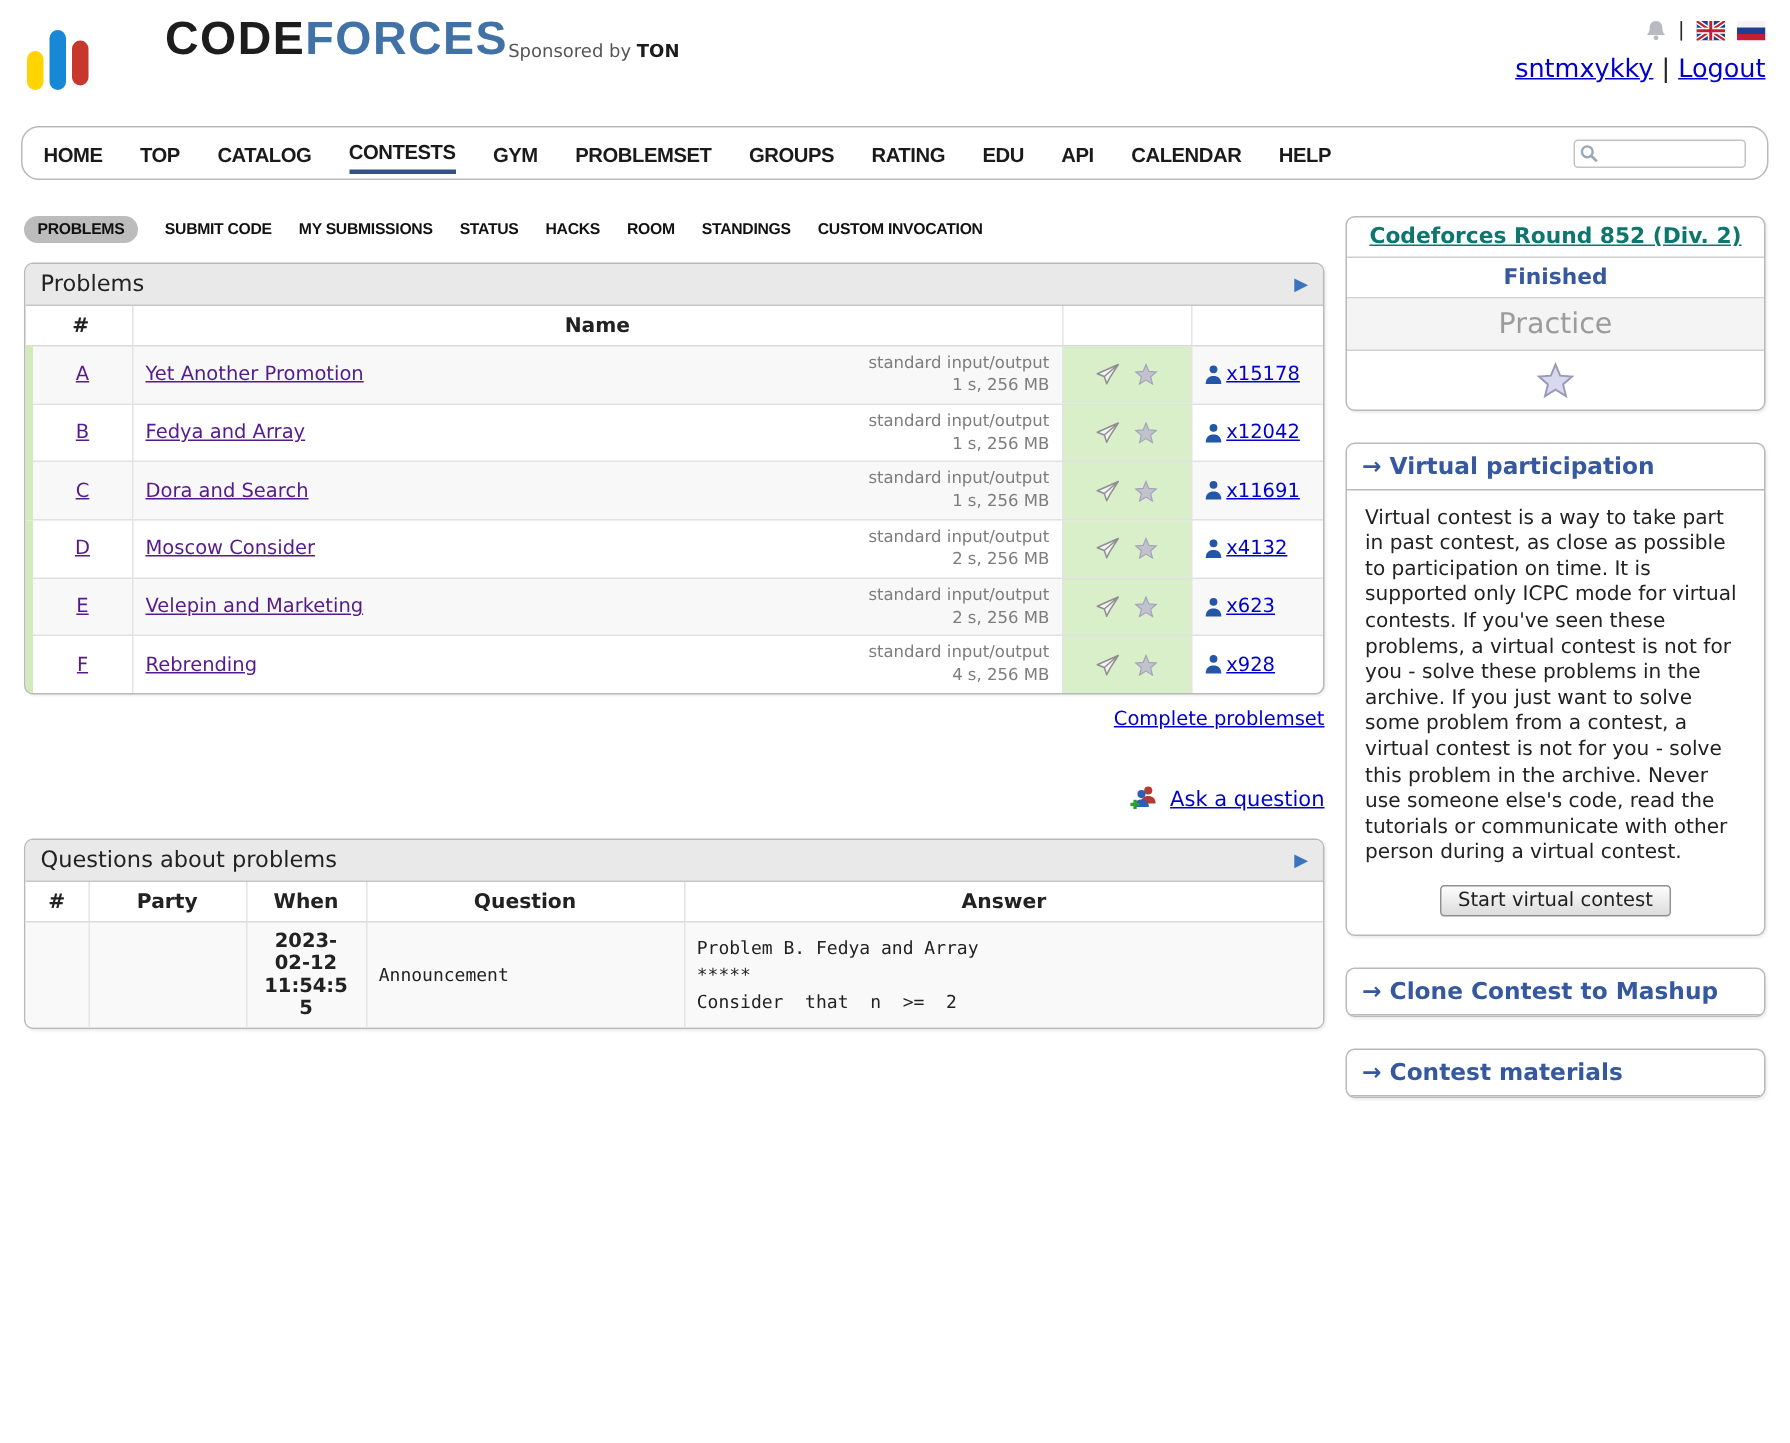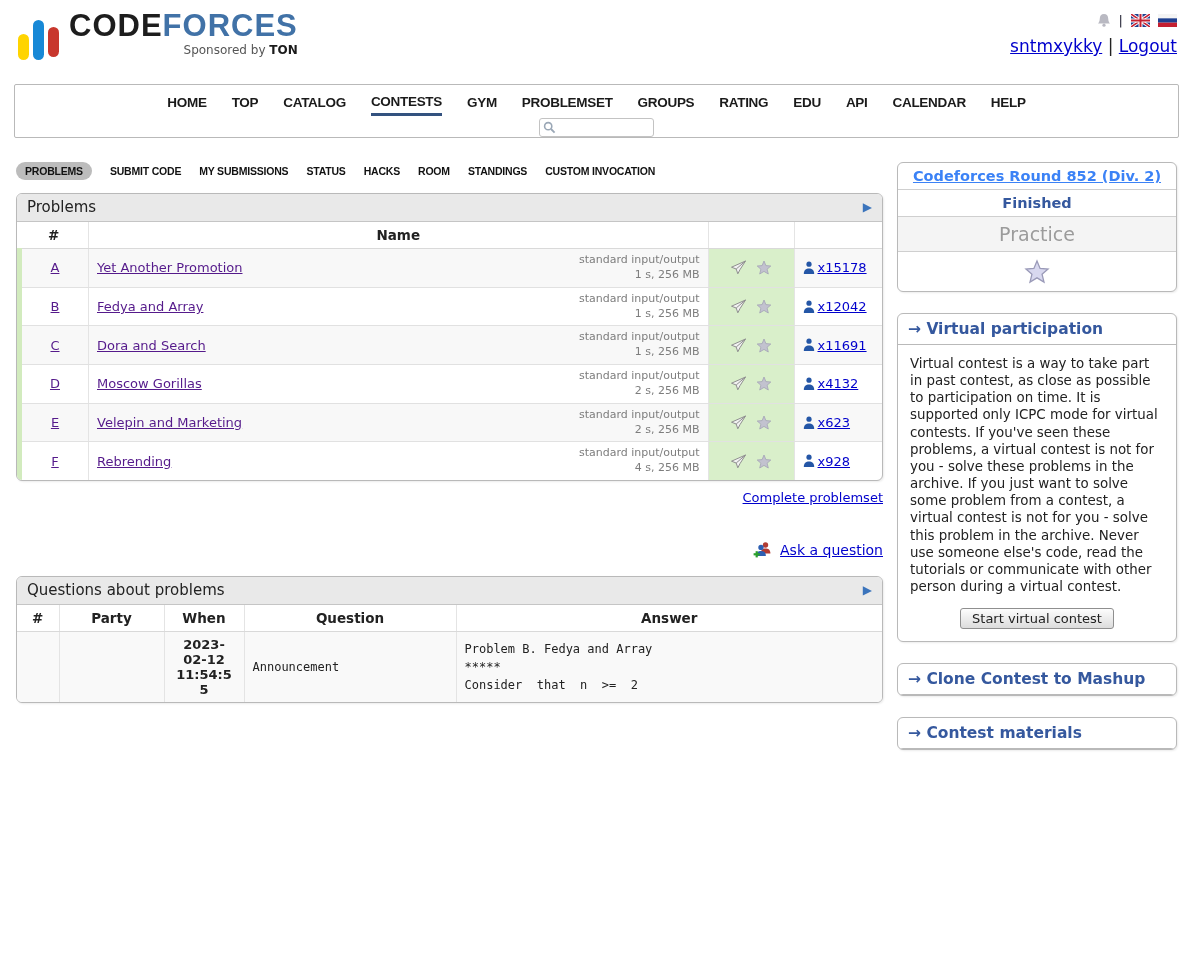--- a/index.html
+++ b/index.html
@@ -13,36 +13,36 @@
   .vlink { color:#551A8B; text-decoration:underline; cursor:pointer; }
 
   
   .header { display:flex; justify-content:space-between; align-items:flex-start; height:70px; }
   .logo-wrap { display:flex; align-items:flex-start; padding-left:4px; padding-top:2px; }
   .logo-bars { display:flex; align-items:flex-end; gap:4px; height:44px; margin-right:10px; margin-top:6px; }
   .bar { width:11px; border-radius:6px; }
   .bar.yellow { height:26px; background:#FFD400; }
   .bar.blue   { height:40px; background:#1788D6; }
   .bar.red    { height:30px; background:#C8372D; margin-bottom:3px; }
-  .logo-text { display:flex; flex-direction:column; align-items:flex-end; }
+  .logo-text { display:flex; flex-direction:row; align-items:flex-end;margin-left:41px; }
   .logo-title { font-family:"Liberation Sans", sans-serif; font-weight:bold; font-size:31px; letter-spacing:1px; line-height:1; }
   .logo-title .code { color:#1d1d1d; }
   .logo-title .forces { color:#4172A7; }
   .logo-tagline { font-size:12px; color:#555; margin-top:2px; }
   .logo-tagline b { color:#1b1b1b; }
   .header-right { text-align:right; padding-top:4px; padding-right:2px; }
   .header-icons { display:flex; align-items:center; justify-content:flex-end; gap:8px; height:16px; }
   .hdr-sep { color:#223; font-size:13px; }
   .flag { width:17px; height:11px; display:inline-block; border:1px solid #999; }
   .user-line { margin-top:8px; font-size:17px; }
 
   
   .main-nav {
-    margin-top:6px; border:1px solid #b9b9b9; border-radius:2px; height:54px;
-    display:flex; align-items:center; padding:0 14px; background:#fff;flex-direction:column;
+    margin-top:6px; border:1px solid #b9b9b9; border-radius:12px; height:36px;
+    display:flex; align-items:center; padding:0 14px; background:#fff;
   }
   .main-nav ul { list-style:none; display:flex; gap:25px; align-items:center; flex:1; }
   .main-nav li {
     font-family:"Liberation Sans", sans-serif; font-weight:bold; font-size:13.5px;
     color:#1a1a1a; cursor:pointer; padding:6px 0 4px 0; letter-spacing:-0.3px;
   }
   .main-nav li.active { border-bottom:3px solid #33527F; }
   .search-box { position:relative; }
   .search-box input {
     width:115px; height:19px; border:1px solid #c3c3c3; border-radius:3px;
@@ -114,21 +114,21 @@
 
   
   .side-box { border:1px solid #b9b9b9; border-radius:6px; background:#fff; margin-bottom:21px; overflow:hidden; box-shadow:1px 1px 2px rgba(0,0,0,0.08); }
   .side-box .head {
     padding:6px 10px; border-bottom:1px solid #b9b9b9;
     color:#35589E; font-weight:bold; font-size:15.5px;
   }
   .cbox-row { text-align:center; padding:5px 6px; border-bottom:1px solid #cfcfcf; }
   .cbox-row:last-child { border-bottom:none; }
   .cbox-title { font-weight:bold; font-size:14.5px; }
-  .cbox-title a { color:#3b82f6; }
+  .cbox-title a { color:#0f766e; }
   .cbox-state { font-weight:bold; font-size:14.5px; color:#35589E; }
   .cbox-mode { font-size:19px; color:#9b9b9b; background:#f4f4f4; padding:6px; }
   .cbox-star { padding:7px; }
   .side-body { padding:10px 12px 12px 12px; font-size:13.4px; line-height:1.28; }
   .side-body.center { text-align:center; }
   .btn {
     font-family:"DejaVu Sans", sans-serif; font-size:13px; color:#222;
     padding:2px 11px; border:1px solid #8f8f8f; border-radius:3px;
     background:linear-gradient(#fdfdfd,#dcdcdc); cursor:pointer;
   }
@@ -354,21 +354,21 @@
         </span>
         <span class="link">x11691</span>
       </div>
     </td>
   </tr>
 
   <tr>
     <td class="p-index"><span class="vlink">D</span></td>
     <td class="p-name">
       <div class="name-cell">
-        <span class="vlink">Moscow Gorillas</span>
+        <span class="vlink">Moscow Consider</span>
         <div class="limits">
           <div>standard input/output</div>
           <div>2 s, 256 MB</div>
         </div>
       </div>
     </td>
     <td class="p-act">
       <div class="act-wrap">
         <span class="inline-svg">
           <svg width="17" height="15" viewBox="0 0 17 15">

